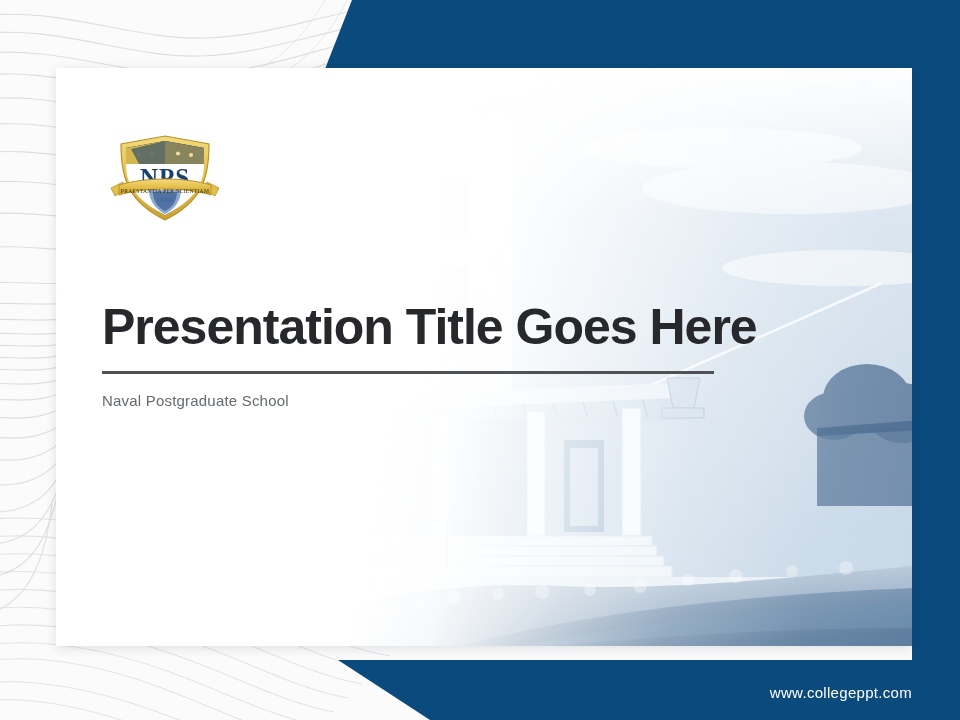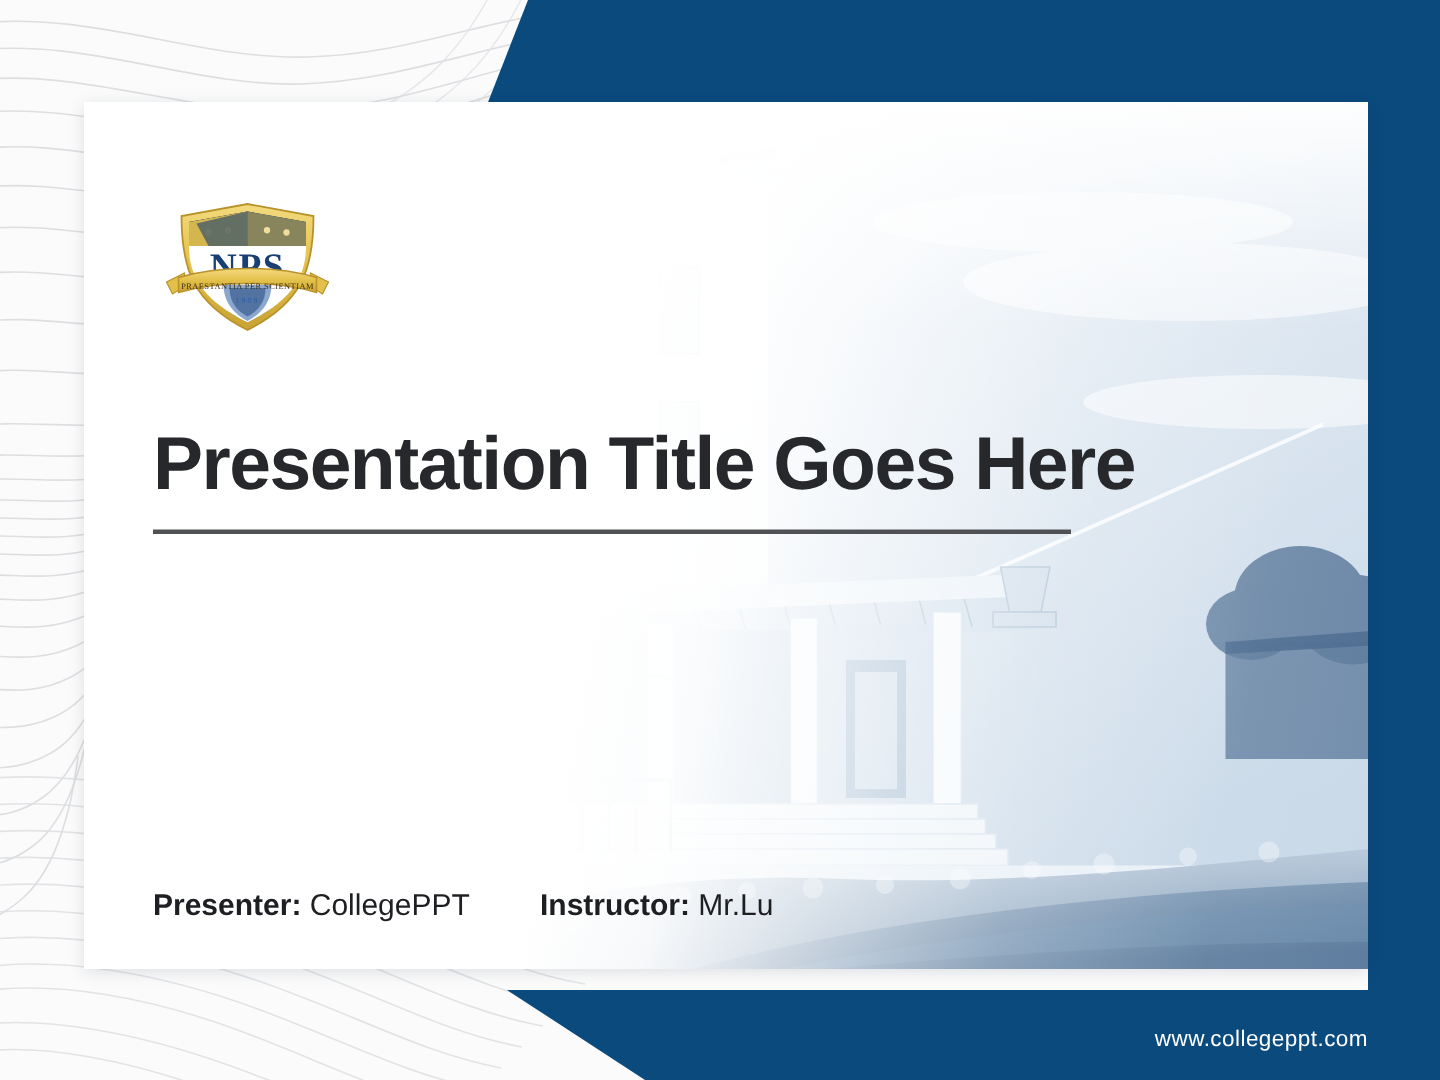--- a/index.html
+++ b/index.html
@@ -85,20 +85,21 @@
     z-index:6;
   }
   .fy {
     font-size:56px;
     font-weight:bold;
     color:#17558c;
     letter-spacing:-0.5px;
     line-height:1.05;
   }
   .maintitle {
+    margin-top:18px;
     font-size:50px;
     font-weight:bold;
     color:#26282b;
     letter-spacing:-1px;
     line-height:1.05;
     white-space:nowrap;
   }
   .divider {
     margin-top:17px;
     width:612px; height:3px;
@@ -363,27 +364,21 @@
         <path d="M10 58 L22 52 L22 61 L14 66 Z" fill="#e3c04a" stroke="#b8922c" stroke-width=".8"></path>
         <path d="M118 58 L106 52 L106 61 L114 66 Z" fill="#e3c04a" stroke="#b8922c" stroke-width=".8"></path>
         <path d="M18 55 C 45 47, 83 47, 110 55 L110 65 C 83 57, 45 57, 18 65 Z" fill="url(#goldg)" stroke="#b8922c" stroke-width="1"></path>
         <text x="64" y="62.5" text-anchor="middle" font-family="'Liberation Serif', serif" font-size="5.6" fill="#3a2d10" letter-spacing=".3">PRAESTANTIA PER SCIENTIAM</text>
       </svg>
     </div>
 
     <div class="text-block">
       <div class="maintitle">Presentation Title Goes Here</div>
       <div class="divider"></div>
+      <div class="school">Naval Postgraduate School</div>
     </div>
 
-    <div class="credits">
-      <span class="lbl">Presenter:</span>
-      <span class="val">CollegePPT</span>
-      <span class="gap"></span>
-      <span class="lbl">Instructor:</span>
-      <span class="val">Mr.Lu</span>
-    </div>
 
   </div>
 
   <div class="site-url">www.collegeppt.com</div>
 
 </div>
 
 </body></html>

